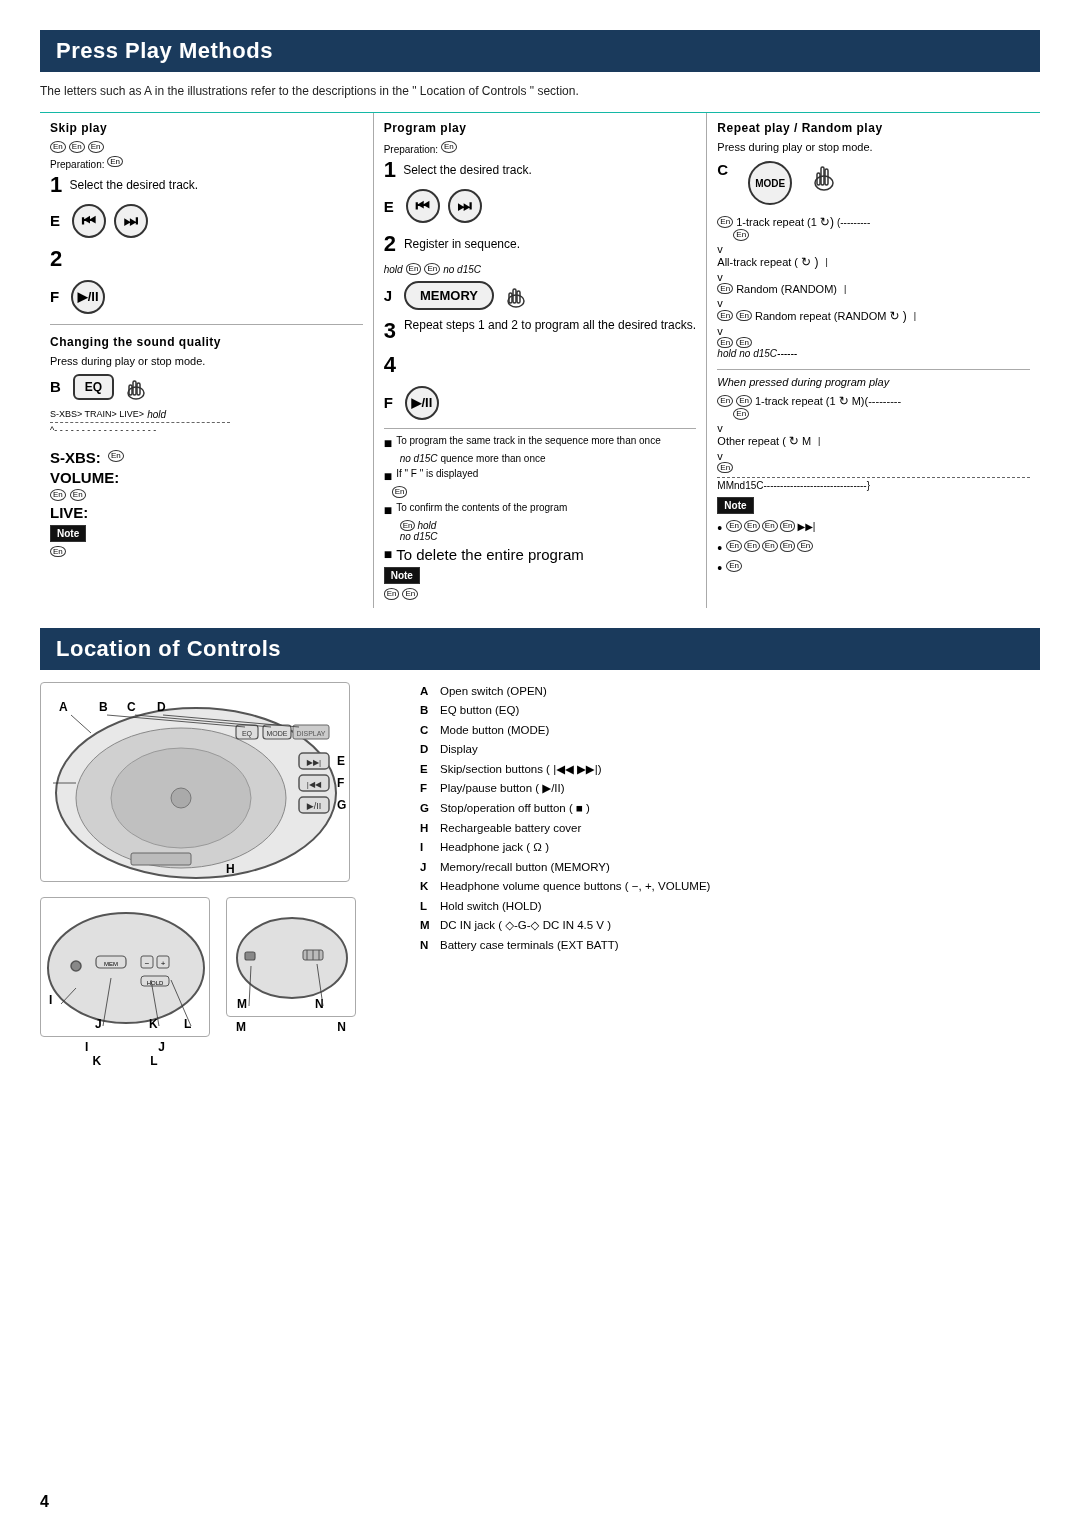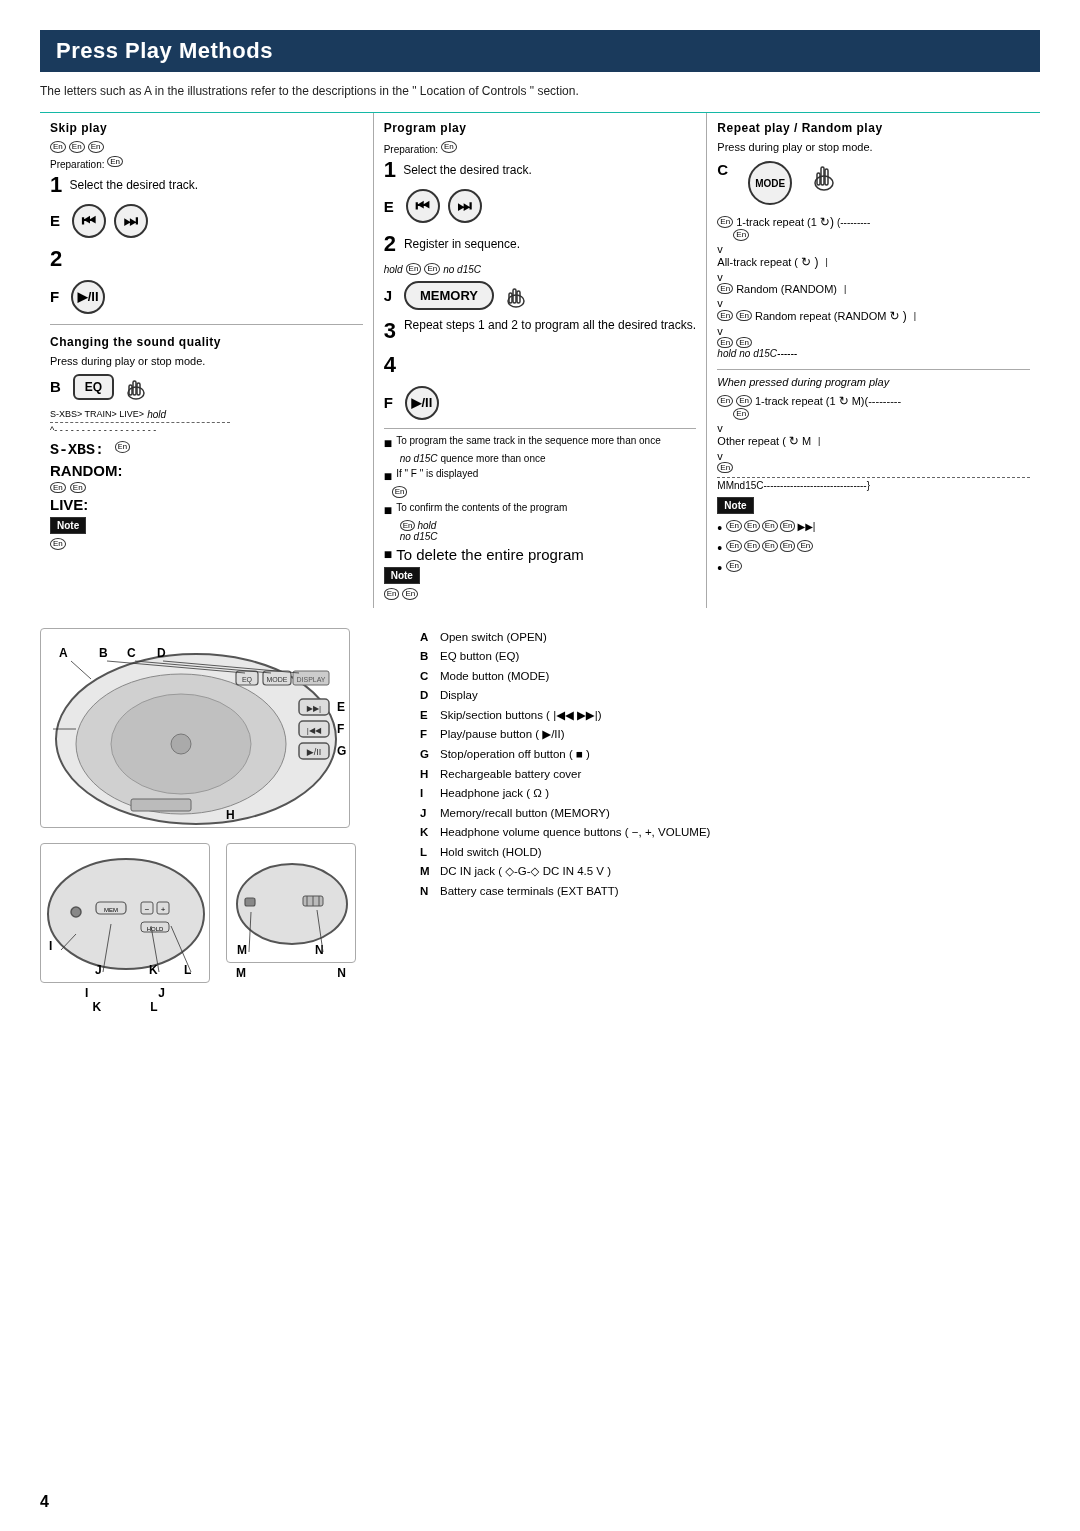--- a/index.html
+++ b/index.html
@@ -276,26 +276,26 @@
     </div>
 
     <div style="font-size:10px; margin-top:8px;">
       <div style="display:flex; align-items:center; gap:3px; font-size:9px;">
         S-XBS&gt; TRAIN&gt; LIVE&gt; <span class="hold-text">hold</span>
       </div>
       <div style="border-top:1px dashed #666; width:180px; margin:2px 0;"></div>
       <div style="font-size:9px;">^- - - - - - - - - - - - - - - - - - -</div>
     </div>
 
-    <div style="margin-top:6px; font-size:11px;font-family:Liberation Mono, monospace;">
+    <div style="margin-top:14px; font-size:11px;">
       <span class="letter-label">S-XBS:</span>
       <span class="en-super">En</span>
     </div>
     <div style="margin-top:3px; font-size:11px;">
-      <span class="letter-label">RANDOM:</span>
+      <span class="letter-label">VOLUME:</span>
     </div>
     <div style="margin-top:3px; font-size:11px; display:flex; align-items:center; gap:4px;">
       <span class="en-super">En</span>
       <span class="en-super">En</span>
     </div>
     <div style="margin-top:3px; font-size:11px;">
       <span class="letter-label">LIVE:</span>
     </div>
     <div style="margin-top:4px;">
       <span class="note-box">Note</span>
@@ -533,20 +533,21 @@
         <span style="font-size:10px; display:flex; align-items:center; gap:2px;">
           <span class="en-super">En</span>
         </span>
       </div>
     </div>
   </div>
 
 </div>
 
 <div class="loc-section">
+  <div class="section-header">Location of Controls</div>
 
   <div class="loc-body">
 
     <div class="device-diagrams">
 
       <div style="position:relative; margin-bottom:12px;">
         <svg width="310" height="200" style="border: 1px solid #aaa; border-radius:4px;">
 
           <ellipse cx="155" cy="110" rx="140" ry="85" fill="#e8e8e8" stroke="#555" stroke-width="2"></ellipse>
 

